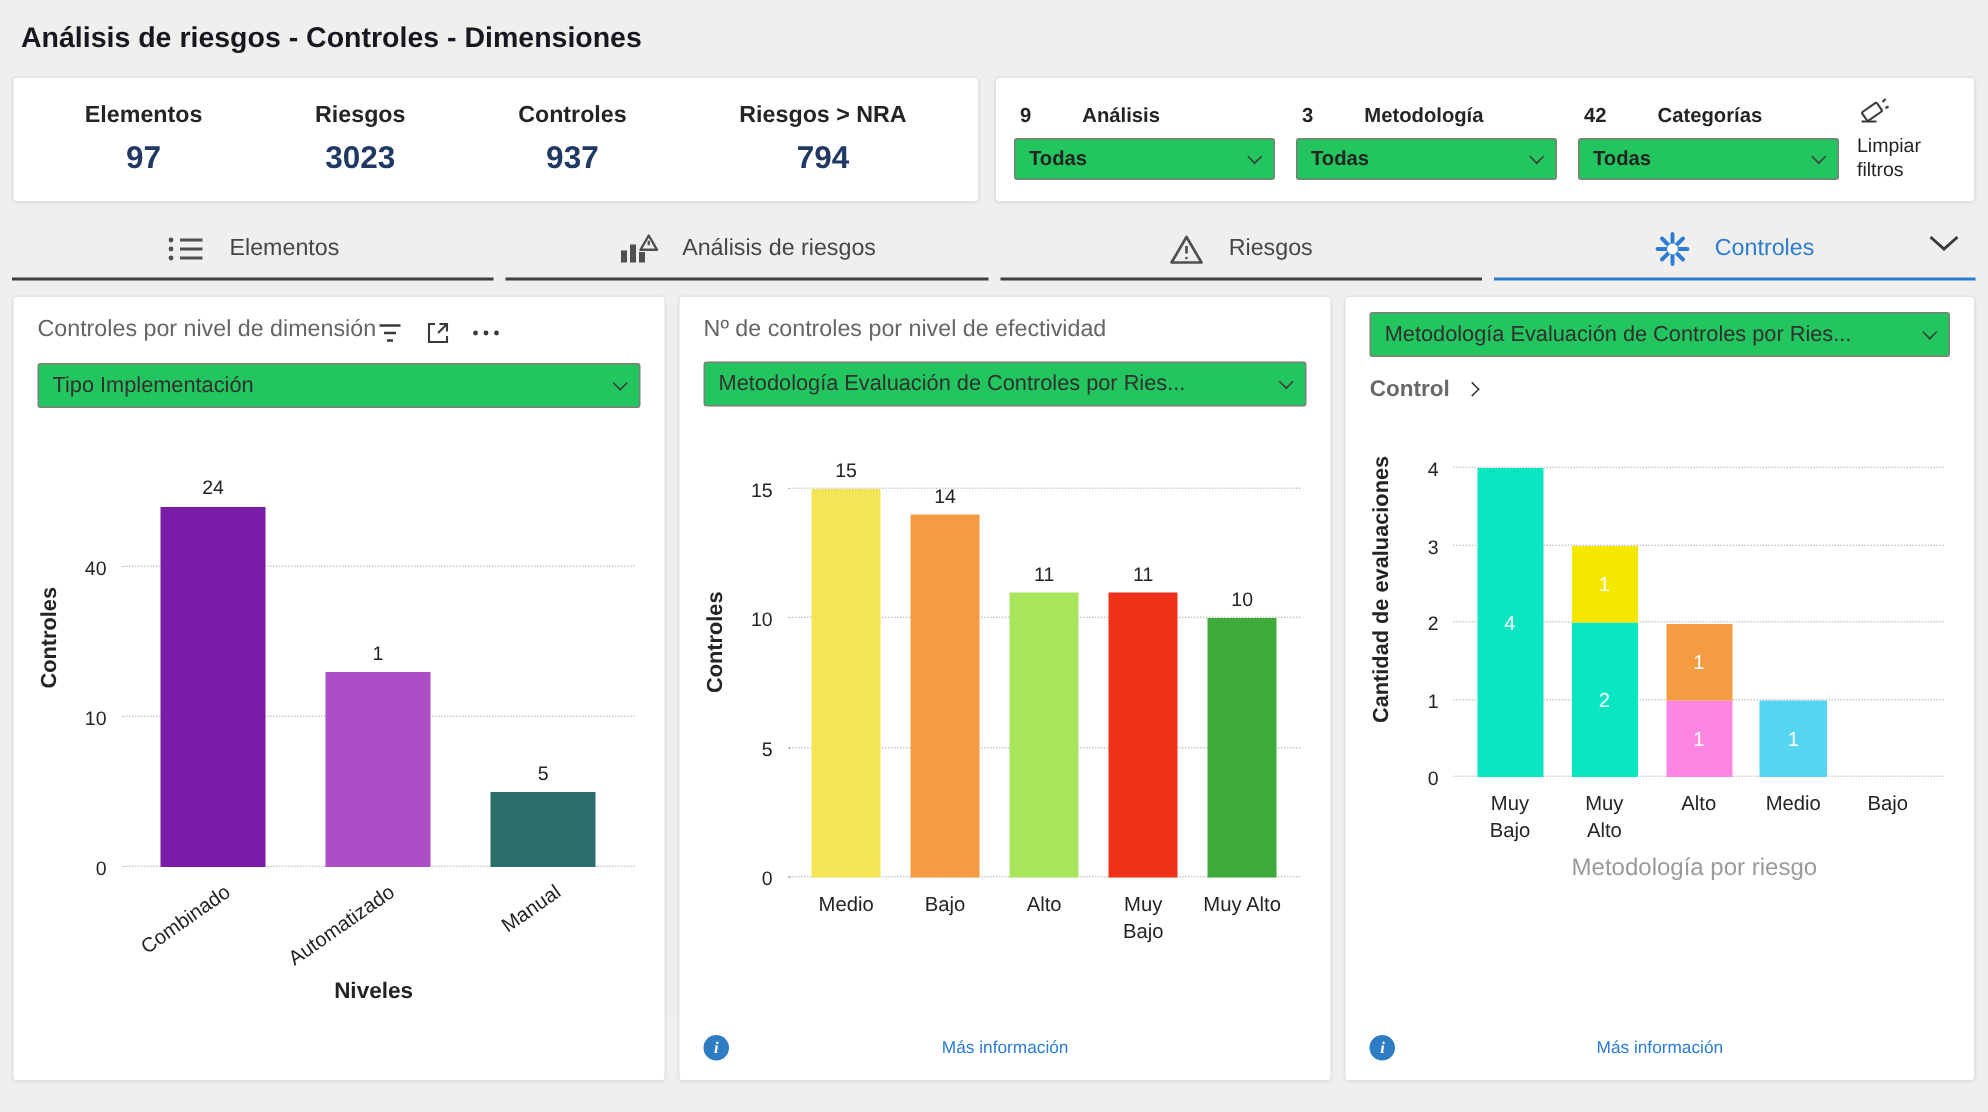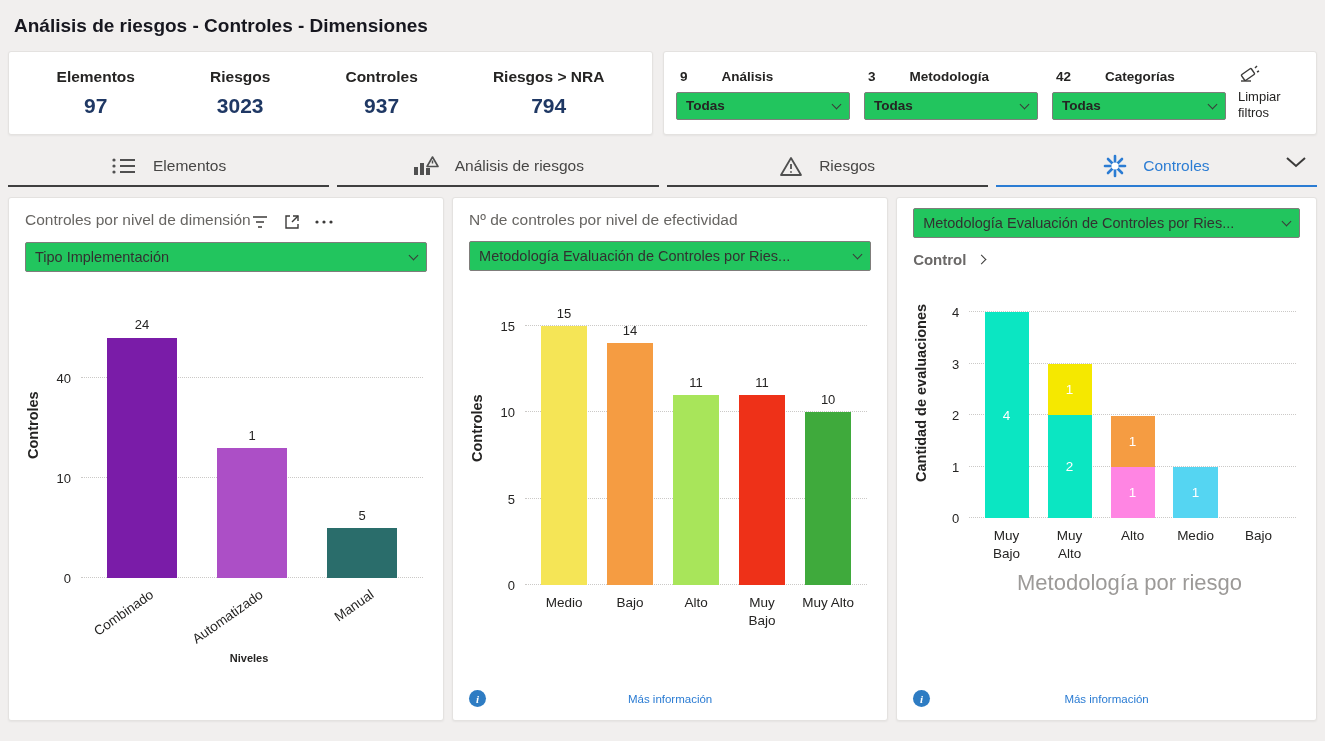--- a/index.html
+++ b/index.html
@@ -53,23 +53,23 @@
   .ytick{position:absolute;right:100%;margin-right:10px;font-size:13px;color:#252423;text-align:right;width:26px}
   .bars-row{position:absolute;inset:0;display:flex;padding:0 6px}
   .bar-slot{position:relative;flex:1;display:flex;align-items:flex-end;justify-content:center}
   .bar-stack{width:70%;display:flex;flex-direction:column-reverse;cursor:pointer}
   .c0 .bar-stack{width:64%}
   .bar-seg{position:relative}
   .seg-label{position:absolute;inset:0;display:flex;align-items:center;justify-content:center;color:#fff;font-size:13.5px}
   .bar-value{position:absolute;left:0;right:0;text-align:center;font-size:13px;color:#252423}
   .xcat{position:absolute;top:calc(100% + 9px);left:6px;right:6px;text-align:center;font-size:13.5px;color:#252423;line-height:1.3}
   .xcat.rot{left:auto;right:calc(50% - 5px);top:calc(100% + 8px);transform:rotate(-35deg);transform-origin:top right;white-space:nowrap}
-  .x-axis-title{text-align:center;font-size:11px;font-weight:700;color:#252423}
+  .x-axis-title{text-align:center;font-size:15px;font-weight:700;color:#252423}
   .c0 .x-axis-title{margin-top:74px;padding-left:46px}
-  .c2 .x-axis-title{margin-top:52px;padding-left:46px;font-size:22px;font-weight:400;color:#9c9a98}
+  .c2 .x-axis-title{margin-top:52px;padding-left:46px;font-size:16px;font-weight:400;color:#9c9a98}
   .chart-footer{margin-top:auto;display:flex;align-items:center;padding:10px 16px 13px}
   .info-icon{width:17px;height:17px;border-radius:50%;background:#2e7cc3;color:#fff;font-size:11px;font-weight:700;font-style:italic;display:flex;align-items:center;justify-content:center;cursor:pointer;font-family:"Liberation Serif",serif}
   .more-link{flex:1;text-align:center;font-size:11.5px;color:#2b7cd3;cursor:pointer;text-decoration:none}
   .footer-spacer{width:17px}
 </style>
 </head>
 <body>
 
 <div class="page">
 

